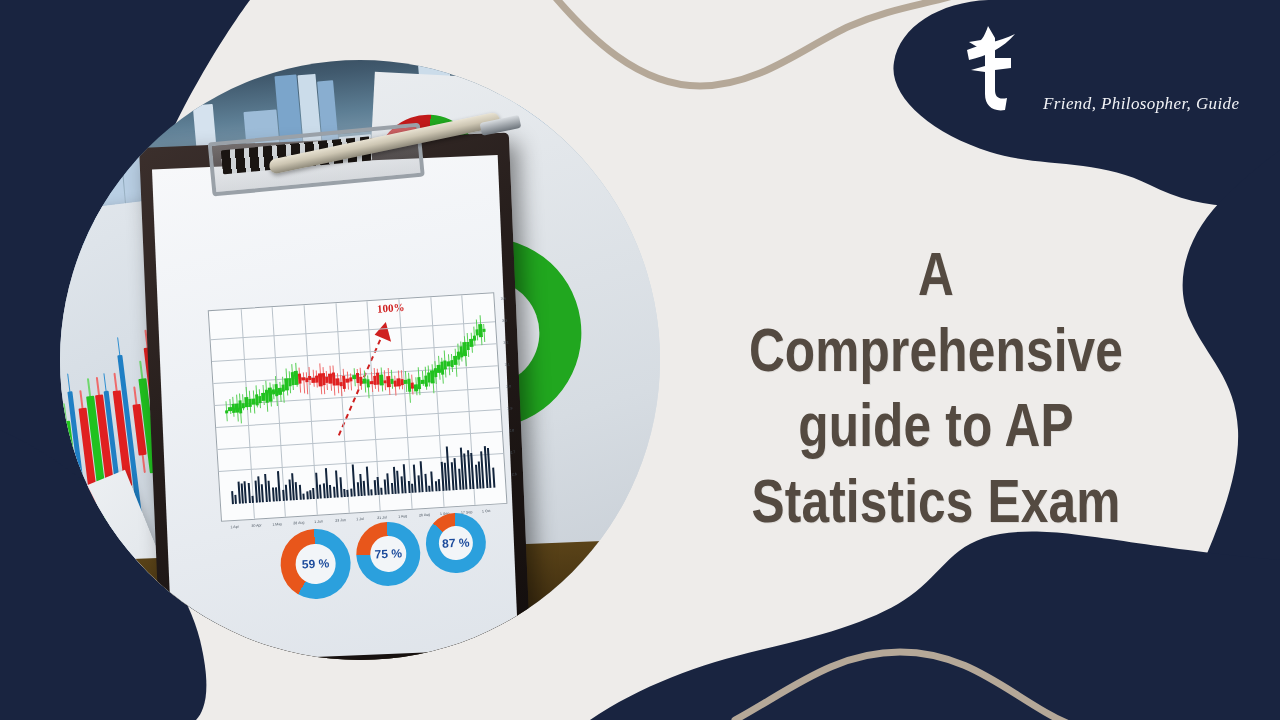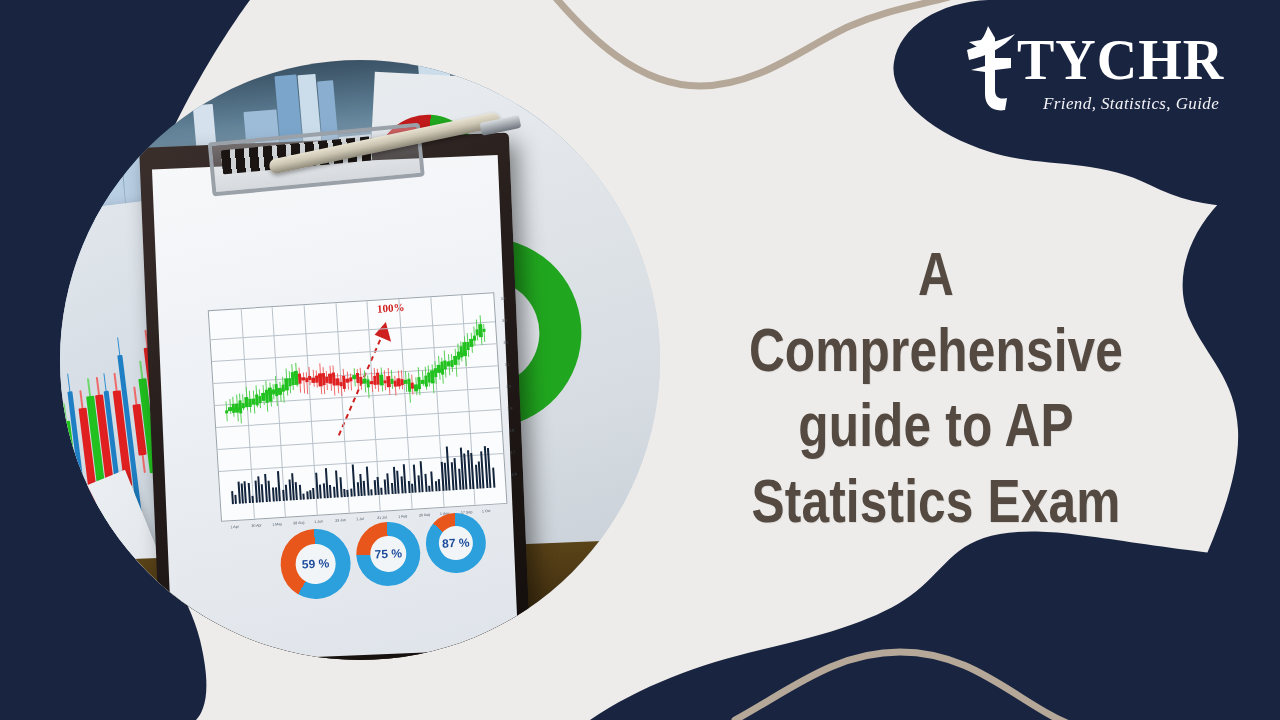--- a/index.html
+++ b/index.html
@@ -613,17 +613,16 @@
 
   <div class="headline">A Comprehensive
 guide to AP
 Statistics Exam</div>
 
   <div class="logo">
     <svg class="logo-mark" viewBox="0 0 72 96">
       <path d="M33 6 C33 6 30 16 26 20 L14 22 L24 28 L16 36 L30 34 L30 46 L16 50 L30 52 L30 74 C30 86 38 92 50 90 L52 78 C44 80 40 77 40 70 L40 50 L56 48 L56 38 L40 38 L40 18 Z" fill="#ffffff"></path>
       <path d="M12 30 C26 24 44 22 60 14 C48 28 32 36 14 40 Z" fill="#ffffff"></path>
     </svg>
-    <div class="logo-word">TYCHR</div>
-    <div class="logo-tag">Friend, Statistics, Guide</div>
+    <div class="logo-tag">Friend, Philosopher, Guide</div>
   </div>
 
 </div>
 
 </body></html>

